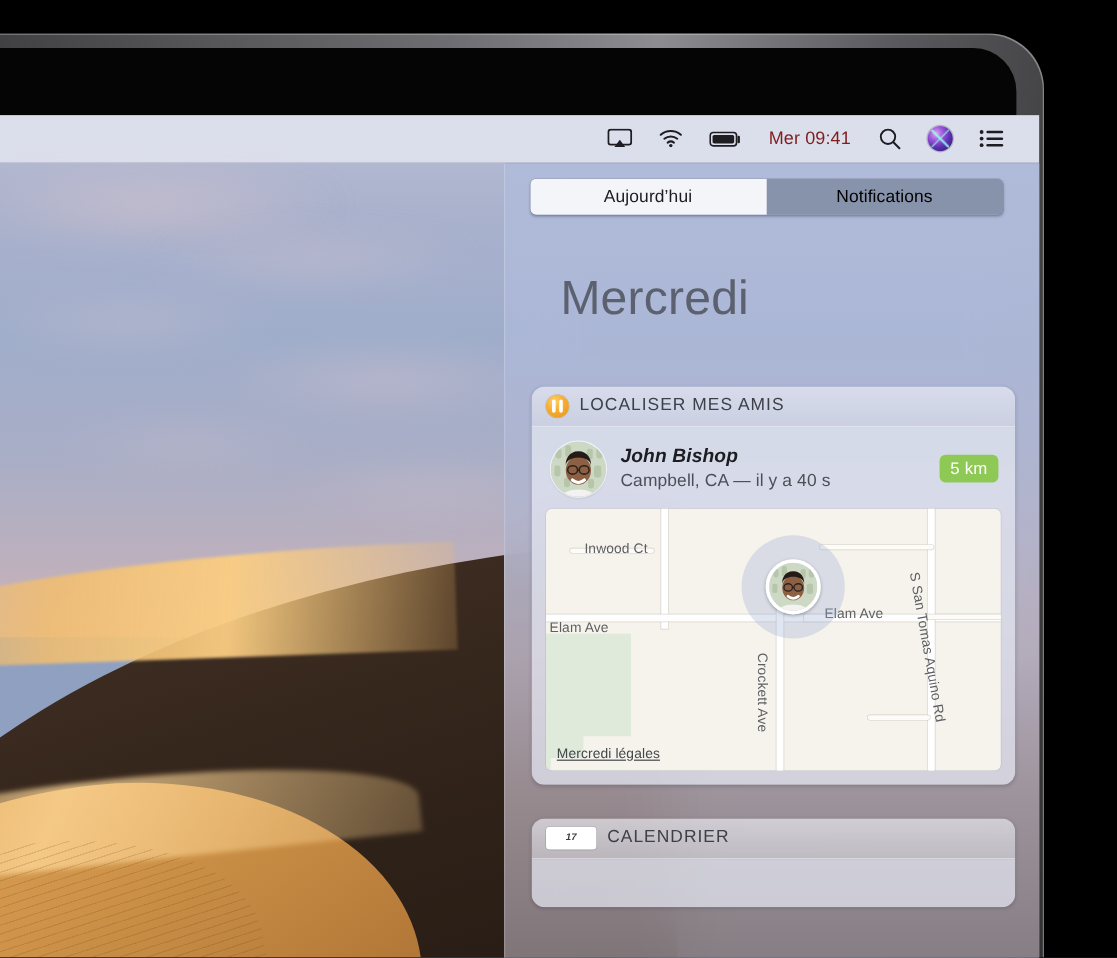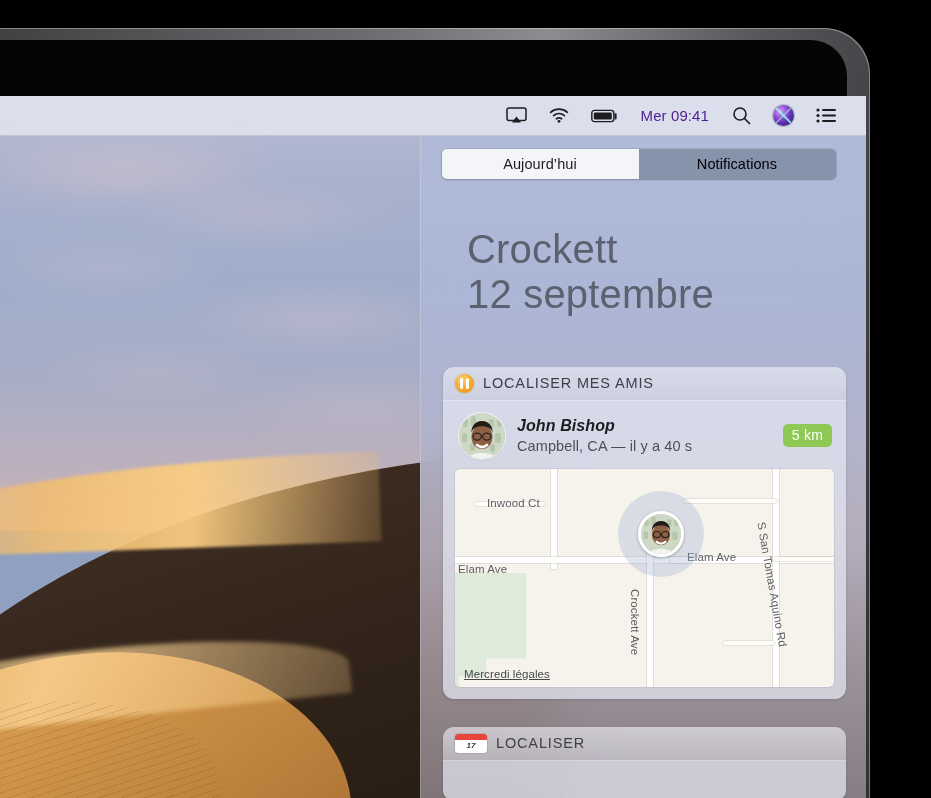--- a/index.html
+++ b/index.html
@@ -86,21 +86,21 @@
   
   #menubar {
     position:absolute; left:0; top:0; width:866px; height:40px;
     background:rgba(224,226,238,.88);
     display:flex; align-items:center; justify-content:flex-end;
     padding-right:18px; gap:0px;
     border-bottom:1px solid rgba(130,135,155,.3);
   }
   .mb-item { display:flex; align-items:center; justify-content:center; height:40px; padding:0 11px; }
   .mb-clock {
-    font-size:15px; color:#4c1d95; letter-spacing:.1px; padding:0 12px;
+    font-size:15px; color:#7f1d1d; letter-spacing:.1px; padding:0 12px;
   }
   .mb-svg { display:block; }
 
   
   .siri {
     width:21px; height:21px; border-radius:50%;
     background:radial-gradient(circle at 34% 30%, #d9a7f0 0%, #9b55d8 30%, #5b2fb0 58%, #2a1560 100%);
     position:relative; box-shadow:0 0 0 1px rgba(0,0,0,.18);
   }
   .siri:after {
@@ -165,23 +165,23 @@
     background:radial-gradient(circle at 38% 28%, #ffd06a 0%, #f6ad2e 45%, #e8951c 100%);
     position:relative; box-shadow:0 0 0 .5px rgba(150,100,10,.35);
   }
   .icon-find:before, .icon-find:after {
     content:""; position:absolute; top:4px; width:3px; height:11px; border-radius:2px; background:#fff;
   }
   .icon-find:before { left:5px; }
   .icon-find:after { left:11px; }
 
   .icon-cal {
-    width:32px; height:19px; border-radius:3px; background:#fff; overflow:hidden;
+    width:42px; height:19px; border-radius:3px; background:#fff; overflow:hidden;
     box-shadow:0 0 0 .5px rgba(110,110,120,.45);
-    display:flex; flex-direction:column;font-style:italic;
+    display:flex; flex-direction:row;font-style:italic;
   }
   .icon-cal .cal-top { height:6px; background:#e8453c; }
   .icon-cal .cal-num {
     flex:1; display:flex; align-items:center; justify-content:center;
     font-size:8px; color:#3a3a3f; font-weight:600; line-height:1;
   }
 
   
   .friend-row { display:flex; align-items:center; gap:12px; padding:2px 2px 10px 4px; }
   .avatar {
@@ -304,22 +304,21 @@
     <div id="nc">
 
       <div id="segwrap">
         <div id="segmented">
           <div class="seg active">Aujourd’hui</div>
           <div class="seg inactive">Notifications</div>
         </div>
       </div>
 
       <div id="datehead">
-        <span class="l1">Crockett</span>
-        <span class="l2">12 septembre</span>
+        <span class="l1">Mercredi</span>
       </div>
 
       <div class="widget" id="w-find">
         <div class="w-head">
           <div class="icon-find"></div>
           <div class="w-title">LOCALISER MES AMIS</div>
         </div>
         <div class="w-body">
 
           <div class="friend-row">
@@ -398,20 +397,20 @@
 
         </div>
       </div>
 
       <div class="widget" id="w-cal">
         <div class="w-head">
           <div class="icon-cal">
             <div class="cal-top"></div>
             <div class="cal-num">17</div>
           </div>
-          <div class="w-title">LOCALISER</div>
+          <div class="w-title">CALENDRIER</div>
         </div>
         <div class="w-body"></div>
       </div>
 
     </div>
   </div>
 </div>
 
 </body></html>

